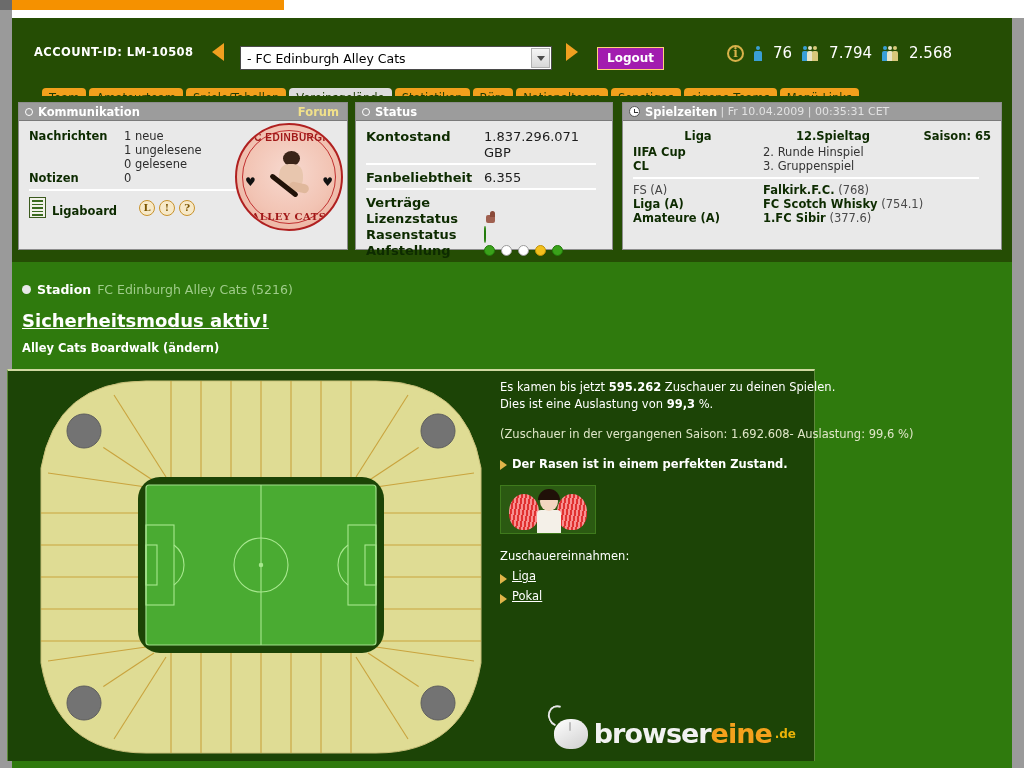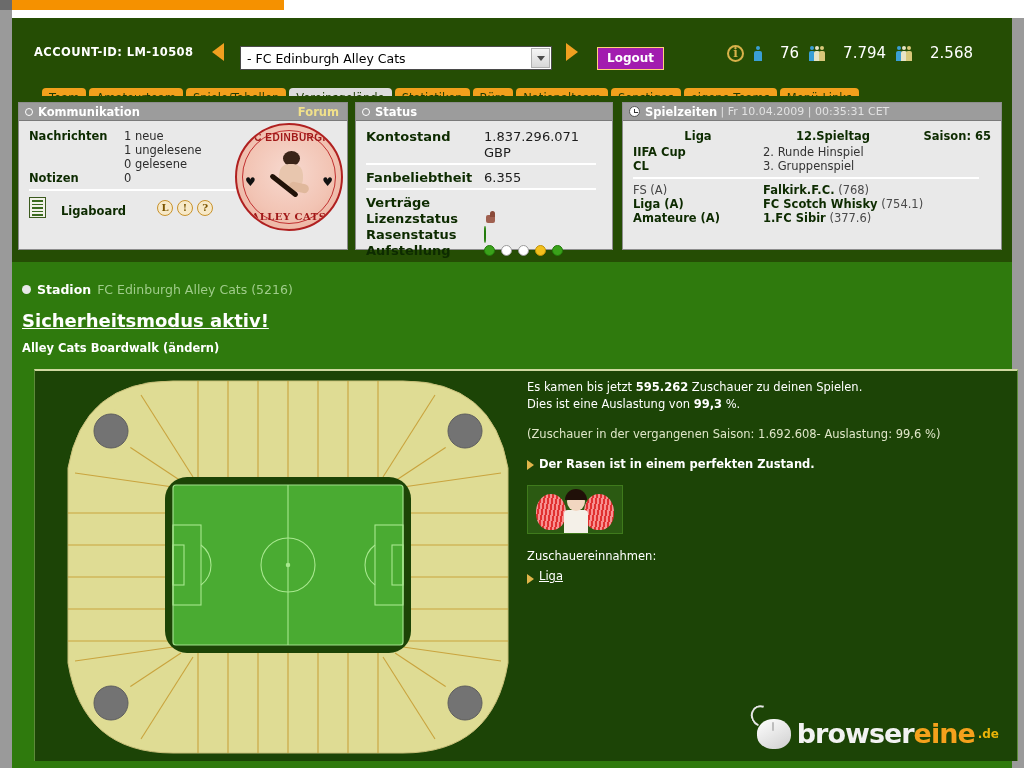--- a/index.html
+++ b/index.html
@@ -100,21 +100,21 @@
     display: flex; align-items: center; gap: 10px;
     color: #ffffff; font-size: 15px;
   }
   .icircle {
     width: 17px; height: 17px; border-radius: 50%;
     border: 2px solid #d8b24a; color: #d8b24a;
     font-size: 12px; font-weight: bold;
     display: flex; align-items: center; justify-content: center;
     font-family: "DejaVu Serif", serif;
   }
-  .statgrp { display: flex; align-items: center; gap: 18px; }
+  .statgrp { display: flex; align-items: center; gap: 11px; }
   .person1 { width: 8px; height: 15px; position: relative; }
   .person1:before { content:""; position:absolute; left:2px; top:0; width:4px; height:4px; border-radius:50%; background:#3a9fd6; }
   .person1:after { content:""; position:absolute; left:0px; top:5px; width:8px; height:10px; background:#3a9fd6; border-radius:2px 2px 0 0;}
   .persons { width: 16px; height: 15px; position: relative; }
   .persons .p { position: absolute; bottom:0; width:6px; height:10px; border-radius:2px 2px 0 0; }
   .persons .p:before { content:""; position:absolute; left:1px; top:-5px; width:4px; height:4px; border-radius:50%; background: inherit; }
   .persons .pa { left:0; background:#3a9fd6; }
   .persons .pb { left:5px; background:#e8e4c6; }
   .persons .pc { left:10px; background:#d8c87a; }
 
@@ -183,21 +183,21 @@
     font-size: 11.5px; color: #1b3a06;
     position: relative;
   }
   .kval { color: #333; }
   .kval.orange { color: #cc7a00; }
   .krow { display: flex; }
   .krow .c1 { width: 95px; font-weight: bold; color: #0d2b00; }
   .krow .c2 { color: #2c2c2c; }
   .hr-w { height: 2px; background: #ffffff; margin: 4px 0 6px 0; width: 228px; }
   .ligaboard {
-    display: flex; align-items: center; gap: 15px; margin-top: 6px;
+    display: flex; align-items: center; gap: 6px; margin-top: 6px;
   }
   .lb-icon {
     width: 17px; height: 21px; background: #f2f2ea;
     border: 1px solid #3b5a1e;
     position: relative; overflow: hidden;
   }
   .lb-icon i { display:block; height:1.5px; background:#3b6b1e; margin: 2px 2px 0 2px; }
   .lb-text { font-weight: bold; color: #0d2b00; font-size: 11.5px; align-self: flex-end; }
   .lb-circles { display: flex; gap: 4px; margin-left: 16px; }
   .lbc {
@@ -294,21 +294,21 @@
     text-decoration: underline;
     font-family: "DejaVu Sans", sans-serif;
   }
   .stdname {
     position: absolute; left: 22px; top: 341px;
     color: #ffffff; font-size: 11.5px; font-weight: bold;
   }
   .stdname a { color: #ffffff; }
 
   .stdbox {
-    position: absolute; left: 34px; top: 369px; width: 984px; height: 392px;
+    position: absolute; left: 7px; top: 369px; width: 808px; height: 392px;
     background: #1c4406;
     border-top: 2px solid #cfd9a0;
     border-left: 1px solid #5d8a3a;
     border-right: 1px solid #5d8a3a;
   }
 
   
   .stadium-wrap { position: absolute; left: 18px; top: 2px; width: 470px; height: 388px; }
 
   .info {
@@ -681,20 +681,24 @@
         <span class="pompr"></span>
         <span class="dress"></span>
         <span class="face"></span>
         <span class="hair"></span>
       </div>
       <div class="zlabel">Zuschauereinnahmen:</div>
       <div class="zlink">
         <span class="tri"></span>
         <a>Liga</a>
       </div>
+      <div class="zlink">
+        <span class="tri"></span>
+        <a>Pokal</a>
+      </div>
     </div>
 
     <div class="bglogo">
       <span class="mouse"></span>
       <span class="word w1">browser</span>
       <span class="word w2" style="margin-left:-6px">eine</span>
       <span class="de" style="margin-left:-3px">.de</span>
     </div>
   </div>
 

